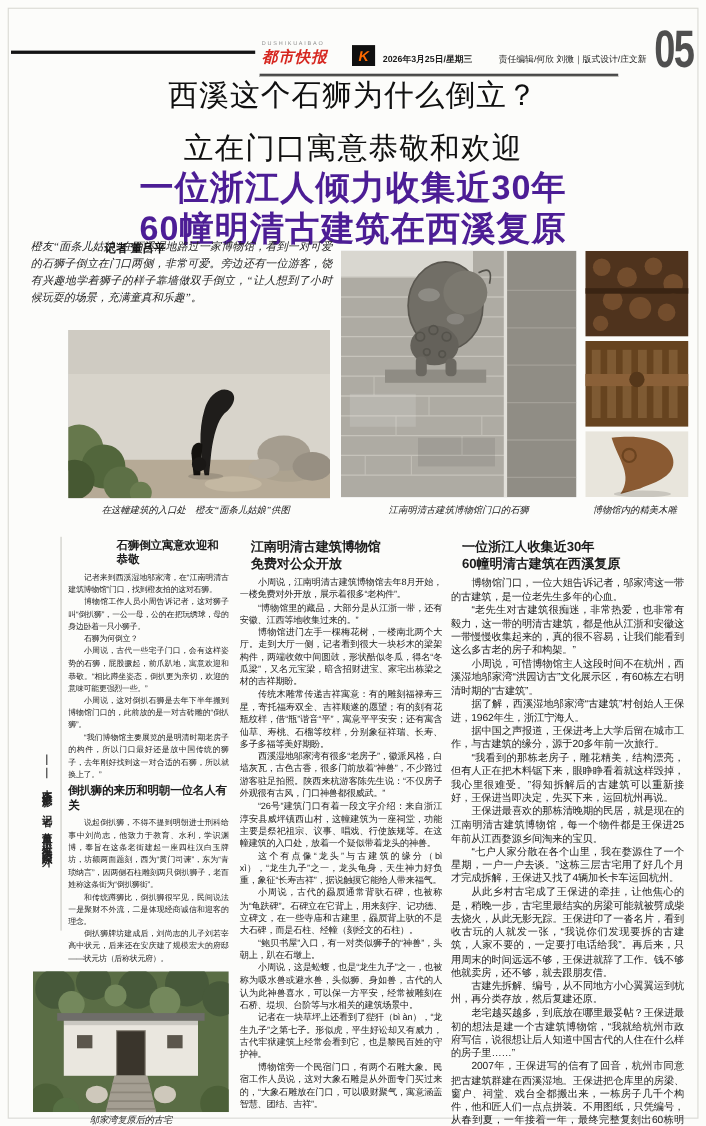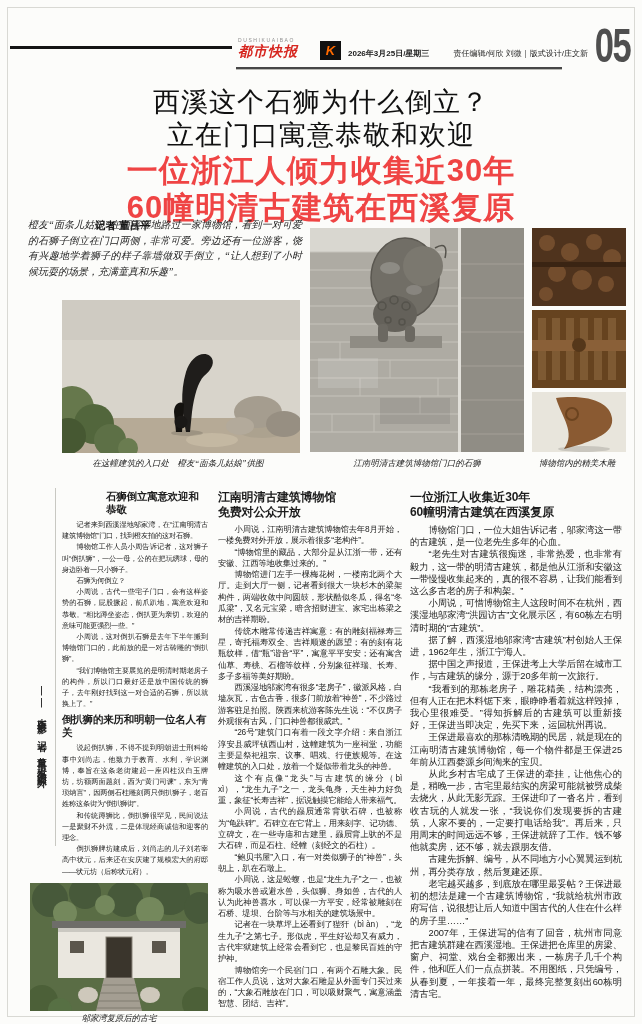--- a/index.html
+++ b/index.html
@@ -28,23 +28,23 @@
   .dateline .d { font-weight:700; margin-right:24px; }
   .header-underline { position:absolute; left:236px; top:67px; width:326px; height:2px; background:#474747; border-bottom:1px solid #b9b9b4; }
   .page-num {
     position:absolute; right:12px; top:18px; font-size:48px; font-weight:700; color:#4f4f4f;
     transform:scaleX(.72); transform-origin:right top; letter-spacing:-2px;
   }
 
   
   .deck { position:absolute; left:0; right:0; text-align:center; font-family:"Liberation Serif", serif;
           font-size:27px; color:#101010; letter-spacing:1px; }
-  .deck1 { top:84px; } .deck2 { top:117px; }
+  .deck1 { top:68px; } .deck2 { top:117px; }
   .mainline { position:absolute; left:0; right:0; text-align:center; font-weight:700;
-          font-size:31px; color:#ef4444; letter-spacing:1px; }
+          font-size:31px; color:#4c1d95; letter-spacing:1px; }
   .main1 { top:150px; } .main2 { top:187px; }
   .byline { position:absolute; left:95px; top:219px; font-size:10.5px; font-weight:700; color:#111; }
 
   .lead {
     position:absolute; left:28px; top:217px; width:274px;
     font-family:"Liberation Serif", serif; font-style:italic;
     font-size:10px; line-height:15.5px; color:#222; text-align:justify;
   }
 
   
@@ -63,21 +63,21 @@
   .cap3 { left:526px; top:458px; width:102px; }
 
   
   .col { position:absolute; top:490px; text-align:justify; }
   .col-a { left:62px;  width:146px; font-size:7.2px;  line-height:11.2px; letter-spacing:-0.2px; }
   .col-b { left:218px; width:184px; font-size:8.3px;  line-height:11.3px; letter-spacing:-0.2px; }
   .col-c { left:410px; width:212px; font-size:9.3px;  line-height:12.2px; letter-spacing:-0.1px; }
   .para { margin:0; text-indent:2em; }
   .col-subhead { font-size:10.5px; line-height:13px; margin:4px 0 3px; font-weight:700; text-align:left; }
   .col-a .col-subhead:first-child { margin-top:0;margin-left:44px; }
-  .col-head { font-size:12px; line-height:15px; font-weight:700; margin:0 0 4px; text-align:left; }
+  .col-head { font-size:12px; line-height:15px; font-weight:700; margin:0 10px 4px; text-align:left; }
   .col-head span { display:block; }
 
   .photo4-wrap { margin:6px 0 0 -32px; width:178px; }
   .photo4-wrap .photo { position:relative; width:178px; height:128px; }
   .cap4 { position:relative; width:178px; margin-left:-32px; text-align:center;
           font-family:"Liberation Serif", serif; font-style:italic; font-size:8.5px; color:#222;
           margin-top:2px; white-space:nowrap; }
 
   .credit-rule { position:absolute; left:55px; top:488px; width:1px; height:358px; background:#c8c8c2; }
   .vertical-credit {
@@ -320,19 +320,20 @@
       <span>60幢明清古建筑在西溪复原</span>
     </h3>
     <div>
         <p class="para">博物馆门口，一位大姐告诉记者，邬家湾这一带的古建筑，是一位老先生多年的心血。</p>
         <p class="para">“老先生对古建筑很痴迷，非常热爱，也非常有毅力，这一带的明清古建筑，都是他从江浙和安徽这一带慢慢收集起来的，真的很不容易，让我们能看到这么多古老的房子和构架。”</p>
         <p class="para">小周说，可惜博物馆主人这段时间不在杭州，西溪湿地邬家湾“洪园访古”文化展示区，有60栋左右明清时期的“古建筑”。</p>
         <p class="para">据了解，西溪湿地邬家湾“古建筑”村创始人王保进，1962年生，浙江宁海人。</p>
         <p class="para">据中国之声报道，王保进考上大学后留在城市工作，与古建筑的缘分，源于20多年前一次旅行。</p>
         <p class="para">“我看到的那栋老房子，雕花精美，结构漂亮，但有人正在把木料锯下来，眼睁睁看着就这样毁掉，我心里很难受。”得知拆解后的古建筑可以重新接好，王保进当即决定，先买下来，运回杭州再说。</p>
         <p class="para">王保进最喜欢的那栋清晚期的民居，就是现在的江南明清古建筑博物馆，每一个物件都是王保进25年前从江西婺源乡间淘来的宝贝。</p>
+        <p class="para">“七户人家分散在各个山里，我在婺源住了一个星期，一户一户去谈。”这栋三层古宅用了好几个月才完成拆解，王保进又找了4辆加长卡车运回杭州。</p>
         <p class="para">从此乡村古宅成了王保进的牵挂，让他焦心的是，稍晚一步，古宅里最结实的房梁可能就被劈成柴去烧火，从此无影无踪。王保进印了一沓名片，看到收古玩的人就发一张，“我说你们发现要拆的古建筑，人家不要的，一定要打电话给我”。再后来，只用周末的时间远远不够，王保进就辞了工作。钱不够他就卖房，还不够，就去跟朋友借。</p>
         <p class="para">古建先拆解、编号，从不同地方小心翼翼运到杭州，再分类存放，然后复建还原。</p>
         <p class="para">老宅越买越多，到底放在哪里最妥帖？王保进最初的想法是建一个古建筑博物馆，“我就给杭州市政府写信，说很想让后人知道中国古代的人住在什么样的房子里……”</p>
         <p class="para">2007年，王保进写的信有了回音，杭州市同意把古建筑群建在西溪湿地。王保进把仓库里的房梁、窗户、祠堂、戏台全都搬出来，一栋房子几千个构件，他和匠人们一点点拼装。不用图纸，只凭编号，从春到夏，一年接着一年，最终完整复刻出60栋明清古宅。</p>
       </div>
   </div>
 </div>
 
 </body></html>

